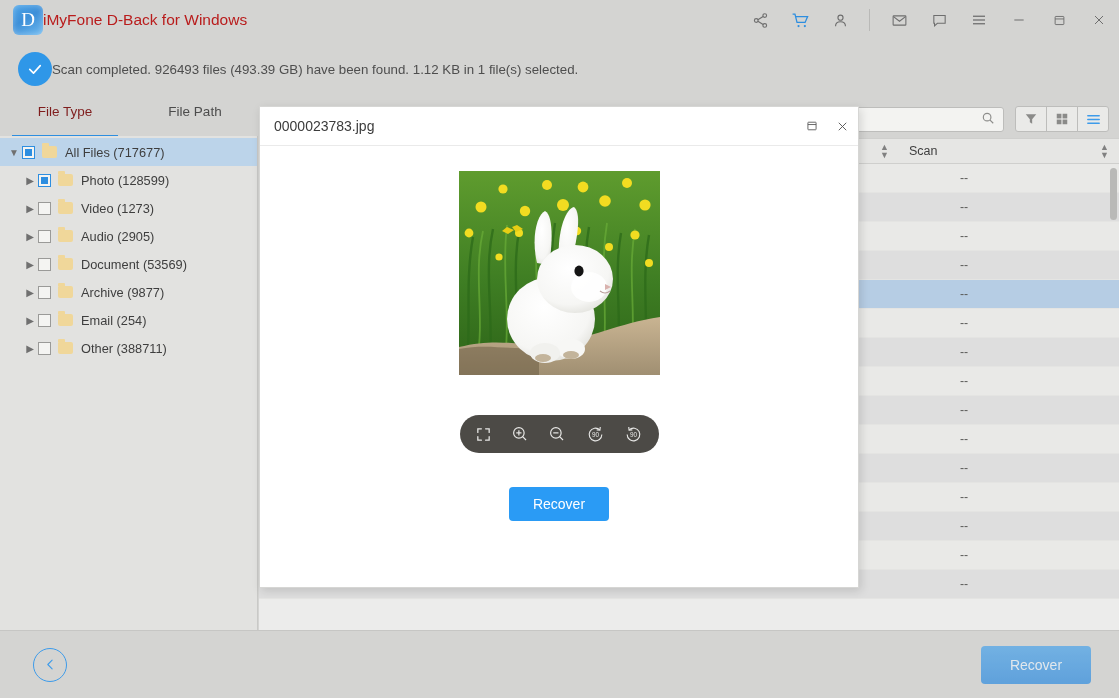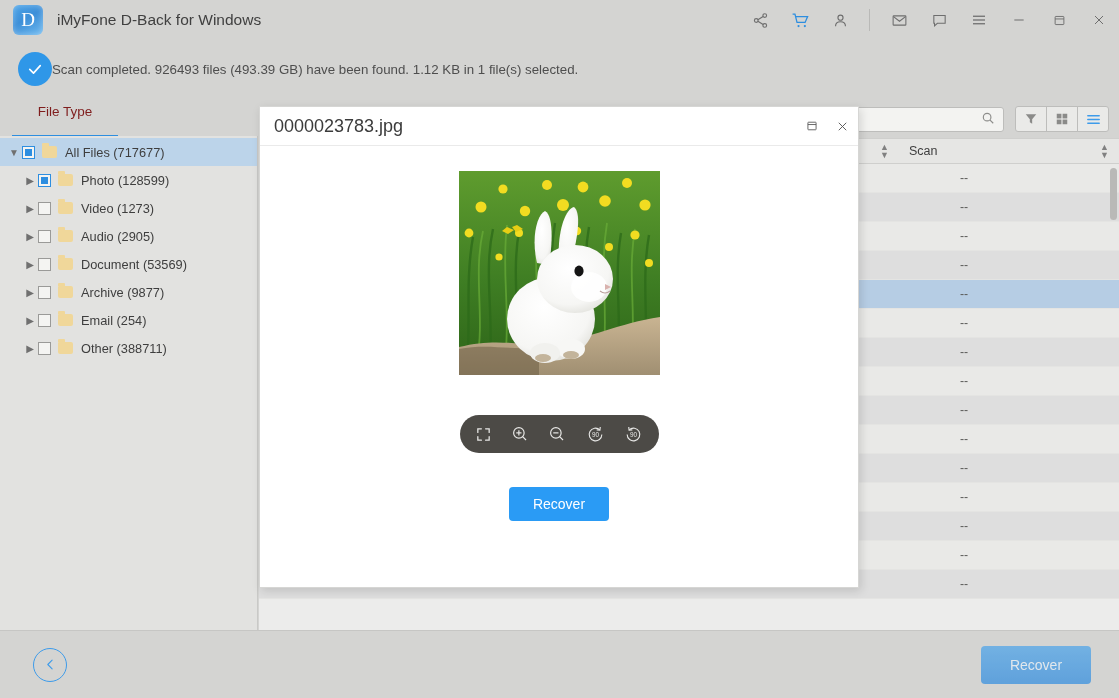--- a/index.html
+++ b/index.html
@@ -24,21 +24,21 @@
   .app-logo {
     width: 30px; height: 30px; margin-left: 13px;
     border-radius: 6px;
     background: linear-gradient(150deg, #4aa3e8 0%, #3d8fd8 45%, #6cb8ef 100%);
     display: flex; align-items: center; justify-content: center;
     color: #fff; font-size: 19px; font-family: "Liberation Serif", serif;
     letter-spacing: 0px;
     box-shadow: inset 0 0 6px rgba(255,255,255,.35);
   }
   .app-title {
-    margin-left: 14px; font-size: 15.5px; color: #404040;
+    font-size: 15.5px; color: #b91c1c;
   }
   .tb-icons {
     margin-left: auto; display: flex; align-items: center; height: 40px;
   }
   .tb-ico {
     width: 40px; height: 40px;
     display: flex; align-items: center; justify-content: center;
     color: #6e6e6e;
   }
   .tb-ico.blue { color: #2d8ee0; }
@@ -195,21 +195,21 @@
     position: absolute; left: 259px; top: 106px; width: 600px; height: 482px;
     background: #ffffff;
     border: 1px solid #d6d6d4;
     box-shadow: 2px 3px 9px rgba(0,0,0,.13);
   }
   .modal-head {
     height: 39px; display: flex; align-items: center;
     border-bottom: 1px solid #eaeaea;
   }
   .modal-title {
-    margin-left: 14px; font-size: 18px; color: #3b3b3b;
+    margin-left: 14px; font-size: 14px; color: #3b3b3b;
   }
   .modal-ctrls { margin-left: auto; display: flex; }
   .m-ico {
     width: 31px; height: 39px; display: flex; align-items: center; justify-content: center;
     color: #565656;
   }
   .modal-body {
     position: relative; height: calc(100% - 39px);
     display: flex; flex-direction: column; align-items: center;
   }
@@ -315,20 +315,23 @@
       <svg width="18" height="18" viewBox="0 0 24 24" fill="none" stroke="#ffffff" stroke-width="2.2" stroke-linecap="round" stroke-linejoin="round">
         <polyline points="5,12.5 10,17.5 19,7.5"></polyline>
       </svg>
     </div>
     <div class="status-text">Scan completed. 926493 files (493.39 GB) have been found. 1.12 KB in 1 file(s) selected.</div>
   </div>
 
   <div class="tabs">
     <div class="tab active">
       <span>File Type</span>
+    </div>
+    <div class="tab">
+      <span>File Path</span>
     </div>
   </div>
 
   <div class="sidebar">
 
     <div class="tree-row root">
       <span class="chev">▼</span>
       <span class="cbox partial">
           <i></i>
         </span>

